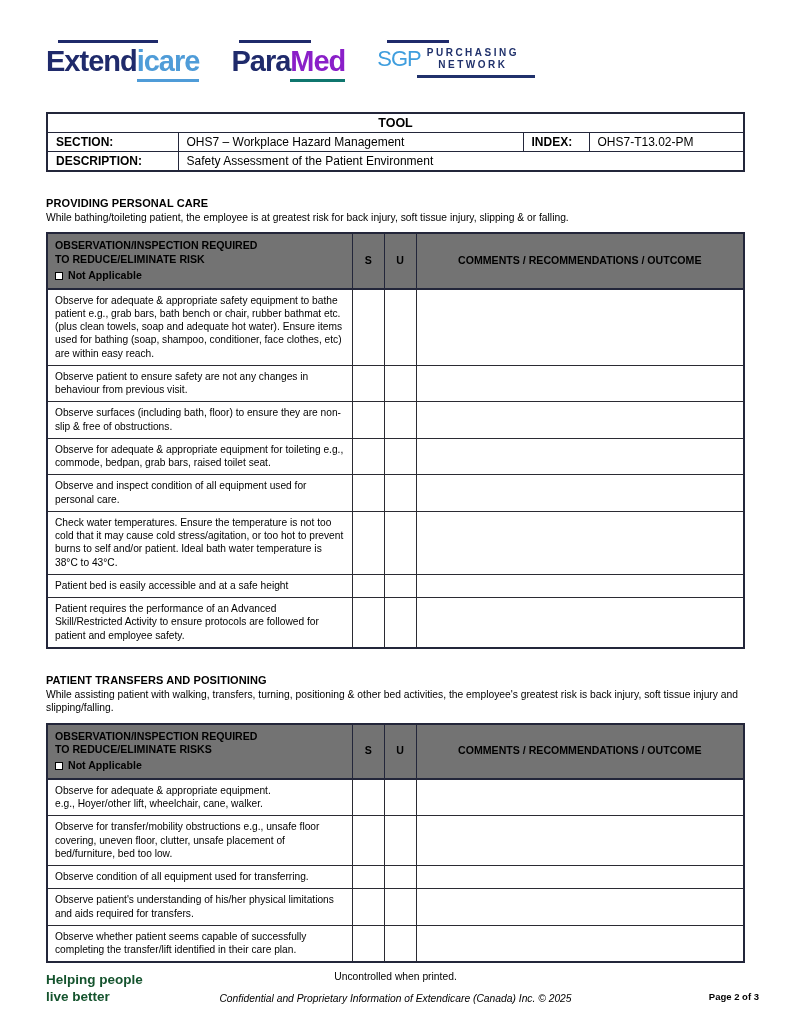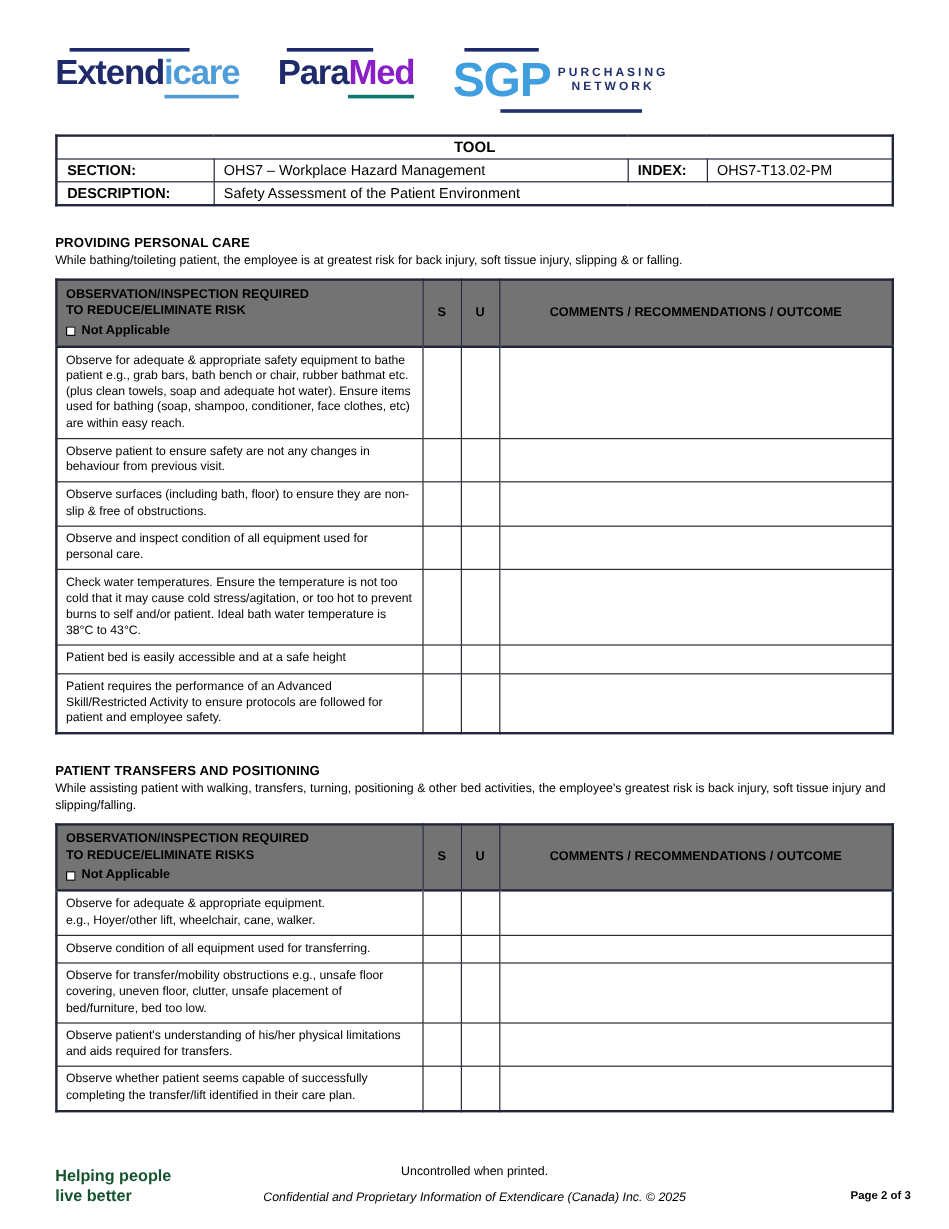--- a/index.html
+++ b/index.html
@@ -20,21 +20,21 @@
   .navy { color: #1f2a6b; }
   .ltblue { color: #4f9cd8; }
   .purple { color: #8a1fc8; }
   .topline { height: 3px; background: #1f2a6b; margin-bottom: 4px; }
   .ext-topline { width: 100px; margin-left: 12px; }
   .ext-under { border-bottom: 3px solid #4f9cd8; padding-bottom: 2px; }
   .para-topline { width: 72px; margin-left: 8px; }
   .med-under { border-bottom: 3px solid #0f766e; padding-bottom: 2px; }
   .sgp-topline { width: 62px; margin-left: 10px; }
   .sgp-body { display: flex; align-items: center; gap: 6px; }
-  .sgp-text { font-weight: bold; font-size: 40px; letter-spacing: -1px; line-height: 1; color: #3f9ede; }
+  .sgp-text { font-weight: normal; font-size: 22px; letter-spacing: -1px; line-height: 1; color: #3f9ede; }
   .sgp-net { display: inline-block; }
   .sgp-net-line { font-weight: bold; font-size: 10px; letter-spacing: 2.5px; color: #20316b; line-height: 1.2; }
   .sgp-underline { height: 2.5px; background: #20316b; width: 118px; margin-top: 4px; margin-left: 40px; }
 
   
   table { border-collapse: collapse; width: 699px; border-radius: 13px; }
   .meta { margin-top: 14px; border: 2px solid #23263a; }
   .meta td { border: 1.5px solid #23263a; font-size: 12px; padding: 2px 8px; height: 18px; }
   .meta .tool { text-align: center; font-weight: bold; font-size: 12.5px; }
   .meta .lbl { font-weight: bold; width: 131px; }
@@ -155,20 +155,26 @@
         <td class="fill-cell"></td>
         <td class="fill-cell"></td>
       </tr>
       <tr>
         <td class="obs-cell">Observe surfaces (including bath, floor) to ensure they are non-slip &amp; free of obstructions.</td>
         <td class="fill-cell"></td>
         <td class="fill-cell"></td>
         <td class="fill-cell"></td>
       </tr>
       <tr>
+        <td class="obs-cell">Observe for adequate &amp; appropriate equipment for toileting e.g., commode, bedpan, grab bars, raised toilet seat.</td>
+        <td class="fill-cell"></td>
+        <td class="fill-cell"></td>
+        <td class="fill-cell"></td>
+      </tr>
+      <tr>
         <td class="obs-cell">Observe and inspect condition of all equipment used for personal care.</td>
         <td class="fill-cell"></td>
         <td class="fill-cell"></td>
         <td class="fill-cell"></td>
       </tr>
       <tr>
         <td class="obs-cell">Check water temperatures. Ensure the temperature is not too cold that it may cause cold stress/agitation, or too hot to prevent burns to self and/or patient.  Ideal bath water temperature is 38°C to 43°C.</td>
         <td class="fill-cell"></td>
         <td class="fill-cell"></td>
         <td class="fill-cell"></td>
@@ -209,27 +215,27 @@
     </thead>
     <tbody>
       <tr>
         <td class="obs-cell">Observe for adequate &amp; appropriate equipment.
 e.g., Hoyer/other lift, wheelchair, cane, walker.</td>
         <td class="fill-cell"></td>
         <td class="fill-cell"></td>
         <td class="fill-cell"></td>
       </tr>
       <tr>
+        <td class="obs-cell">Observe for transfer/mobility obstructions e.g., unsafe floor covering, uneven floor, clutter, unsafe placement of bed/furniture, bed too low.</td>
+        <td class="fill-cell"></td>
+        <td class="fill-cell"></td>
+        <td class="fill-cell"></td>
+      </tr>
+      <tr>
         <td class="obs-cell">Observe condition of all equipment used for transferring.</td>
-        <td class="fill-cell"></td>
-        <td class="fill-cell"></td>
-        <td class="fill-cell"></td>
-      </tr>
-      <tr>
-        <td class="obs-cell">Observe for transfer/mobility obstructions e.g., unsafe floor covering, uneven floor, clutter, unsafe placement of bed/furniture, bed too low.</td>
         <td class="fill-cell"></td>
         <td class="fill-cell"></td>
         <td class="fill-cell"></td>
       </tr>
       <tr>
         <td class="obs-cell">Observe patient's understanding of his/her physical limitations and aids required for transfers.</td>
         <td class="fill-cell"></td>
         <td class="fill-cell"></td>
         <td class="fill-cell"></td>
       </tr>

